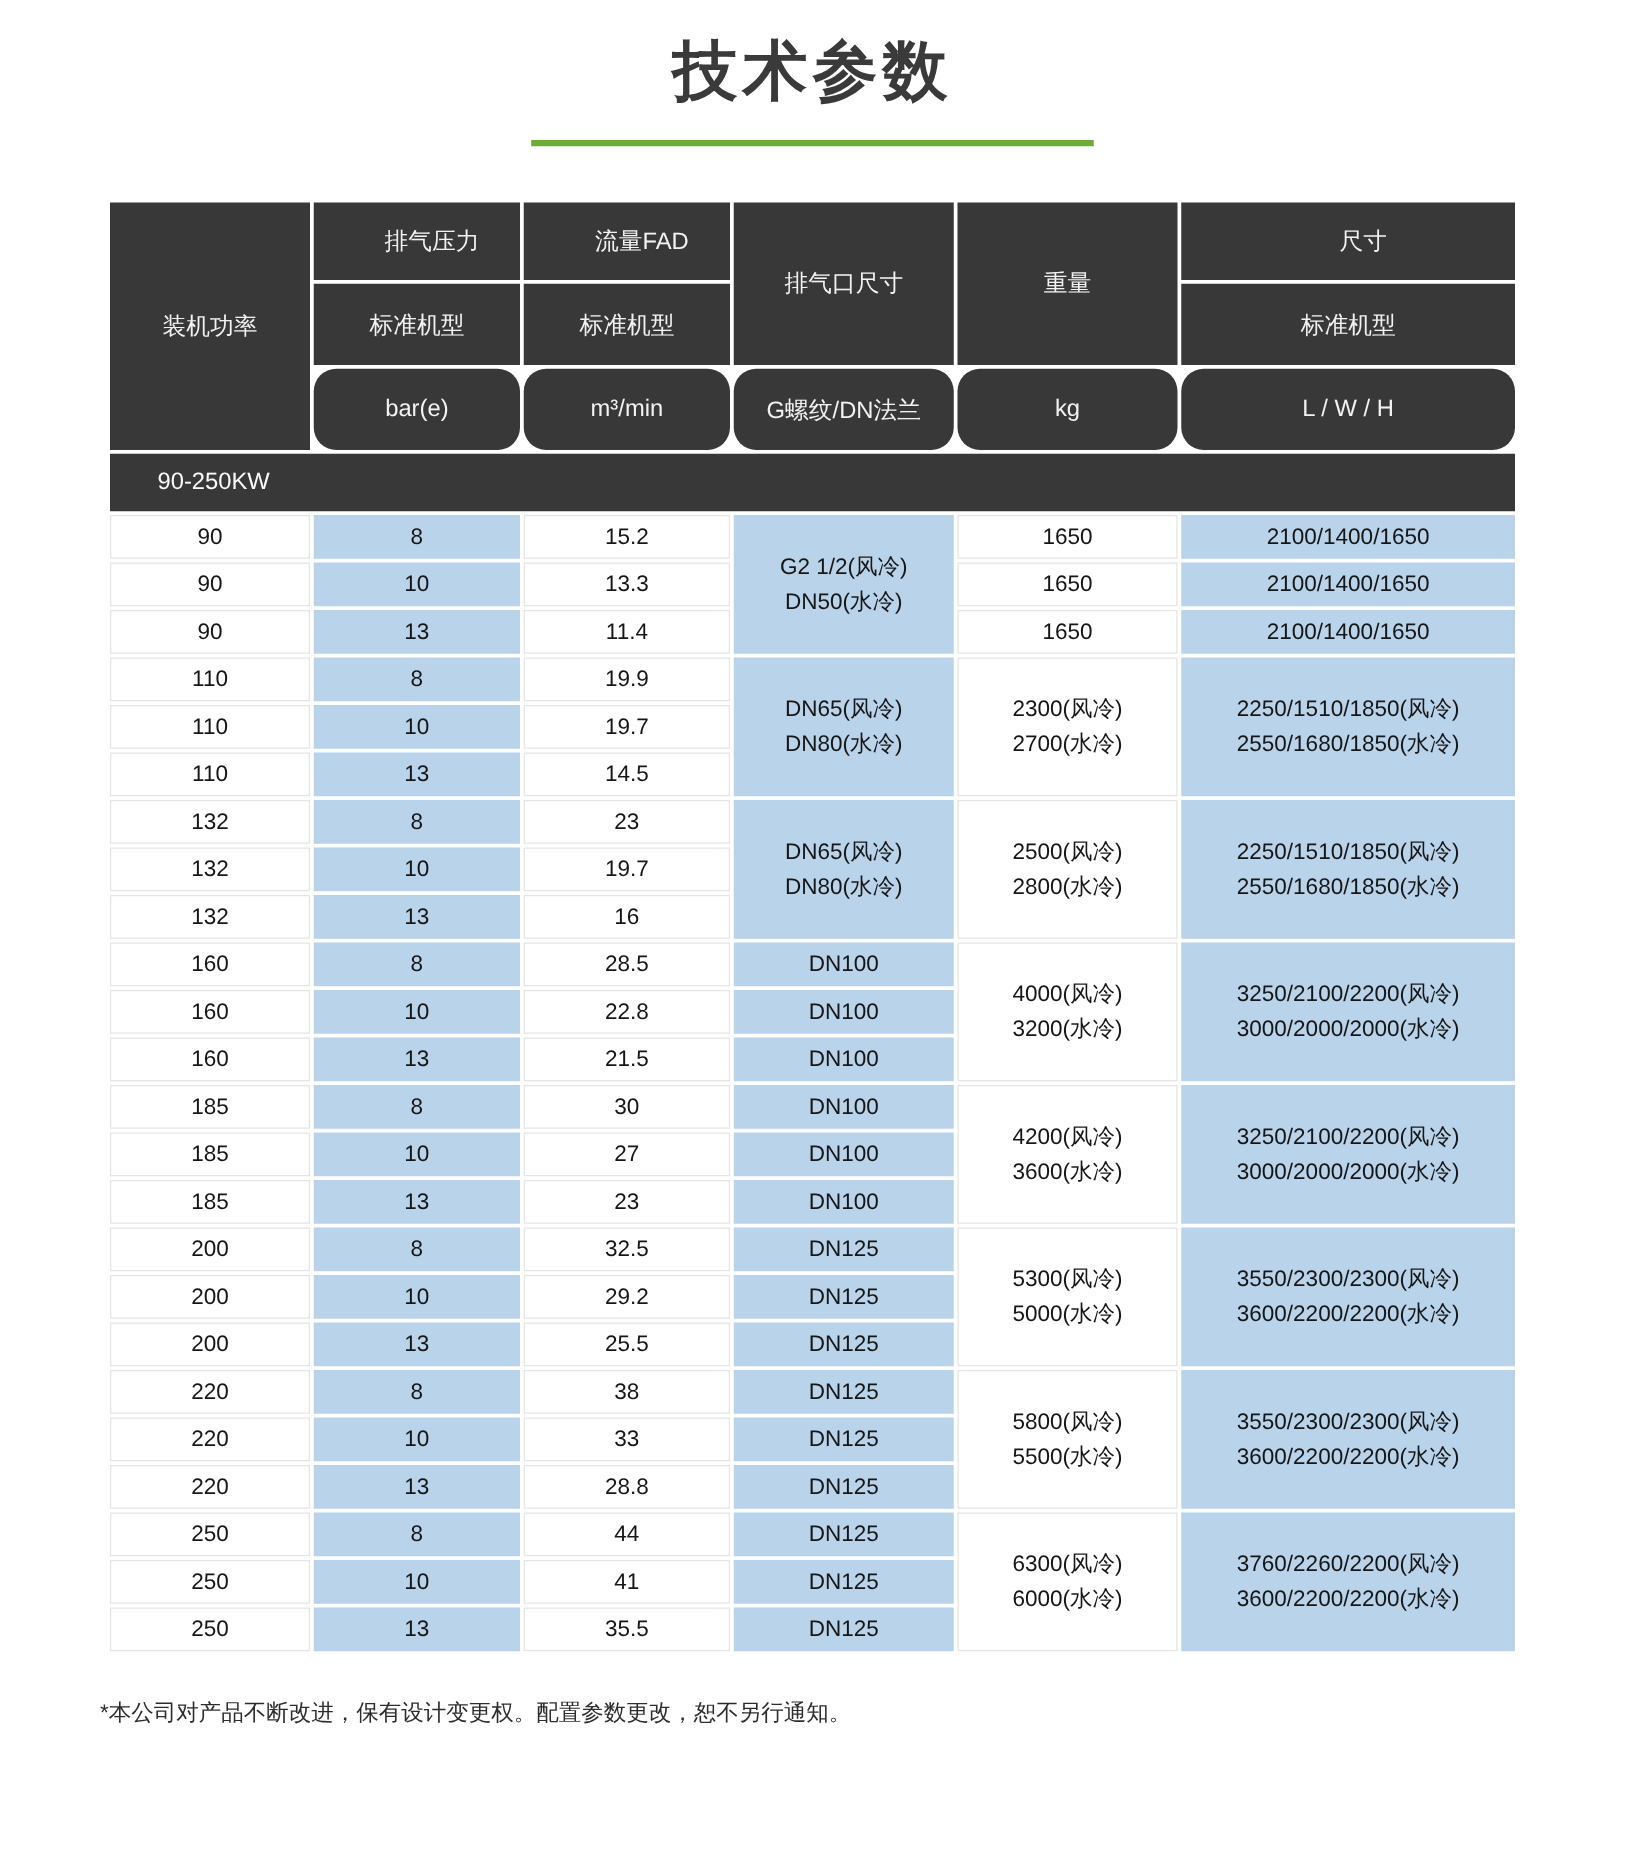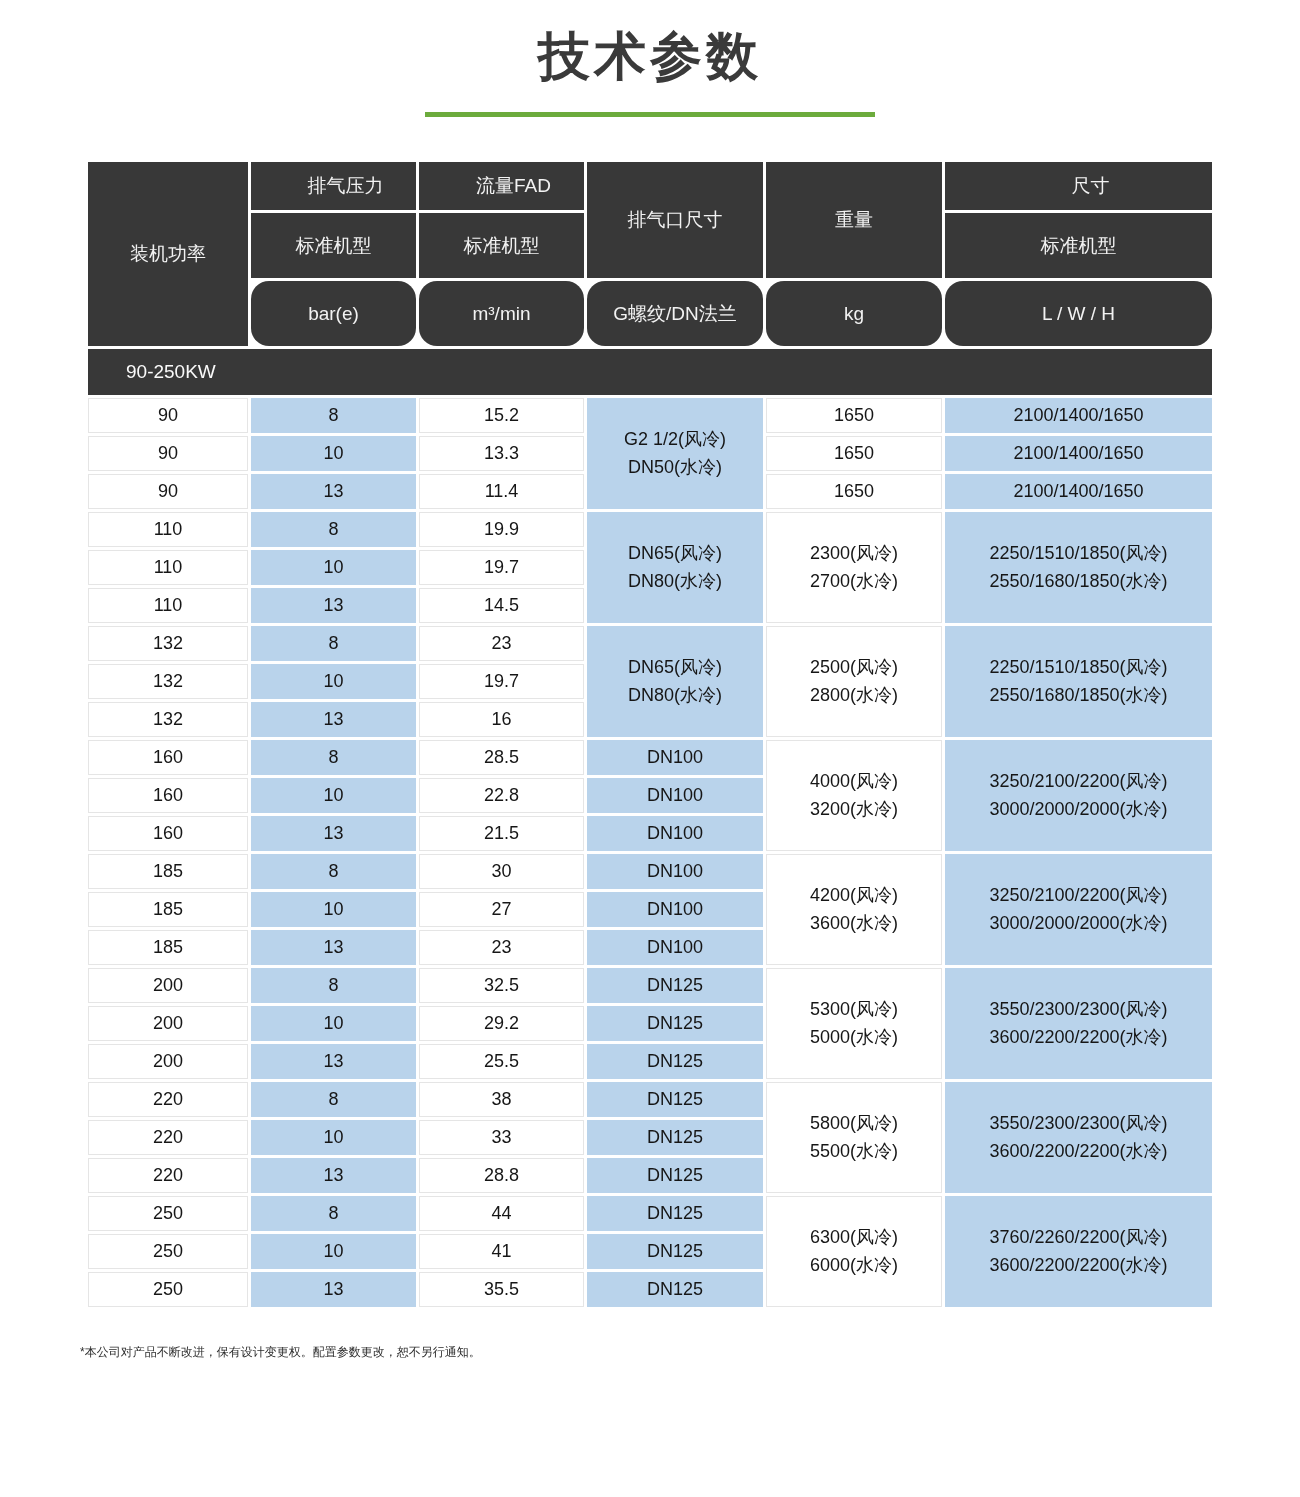--- a/index.html
+++ b/index.html
@@ -35,42 +35,42 @@
     text-align: center;
     vertical-align: middle;
     font-weight: normal;
     overflow: hidden;
   }
   thead th {
     background: #383838;
     color: #f2f2f2;
     font-size: 19px;
   }
-  th.hrow1 { height: 48px; padding-left: 24px; }
+  th.hrow1 { height: 62px; padding-left: 24px; }
   th.hrow2 { height: 65px; }
   th.hrow3 { height: 65px; border-radius: 18px; }
   td.section {
     background: #383838;
     color: #fafafa;
     text-align: left;
     padding-left: 38px;
     font-size: 19px;
     height: 46px;
   }
   tbody td {
     font-size: 18px;
     color: #161616;
     height: 35px;
     line-height: 1.55;
   }
   td.blue { background: #b9d3eb; }
   td.white { background: #ffffff; border: 1px solid #e5e5e5; margin-left: 16px; }
   .footnote {
     margin: 34px 0 4px 80px;
-    font-size: 12px;
+    font-size: 18px;
     color: #2d2d2d;
   }
 </style>
 </head>
 <body>
 
 <div class="page">
 
   <h1 class="page-title">技术参数</h1>
   <div class="title-underline"></div>

